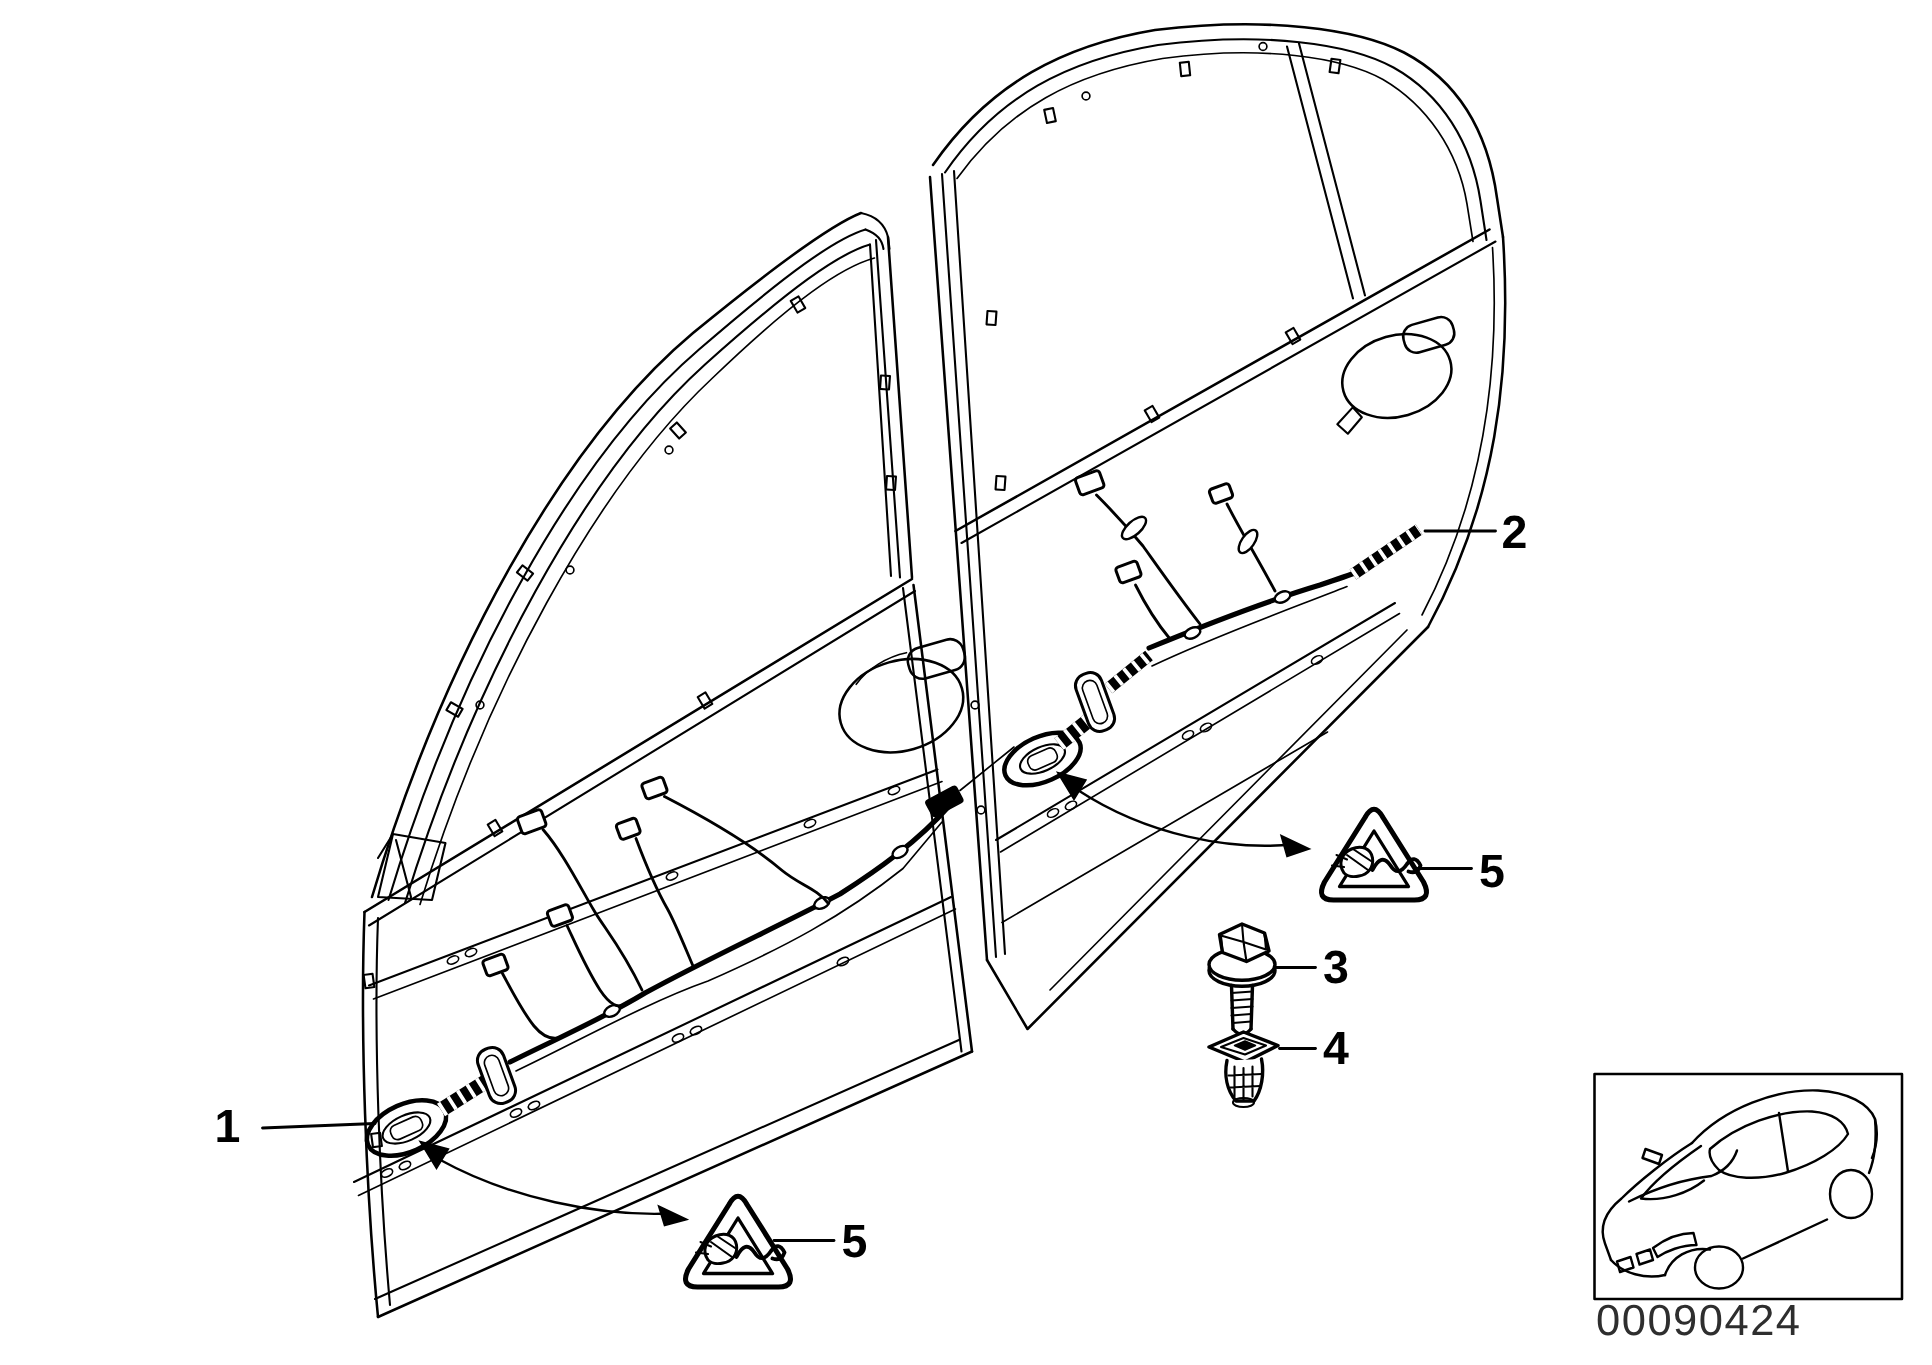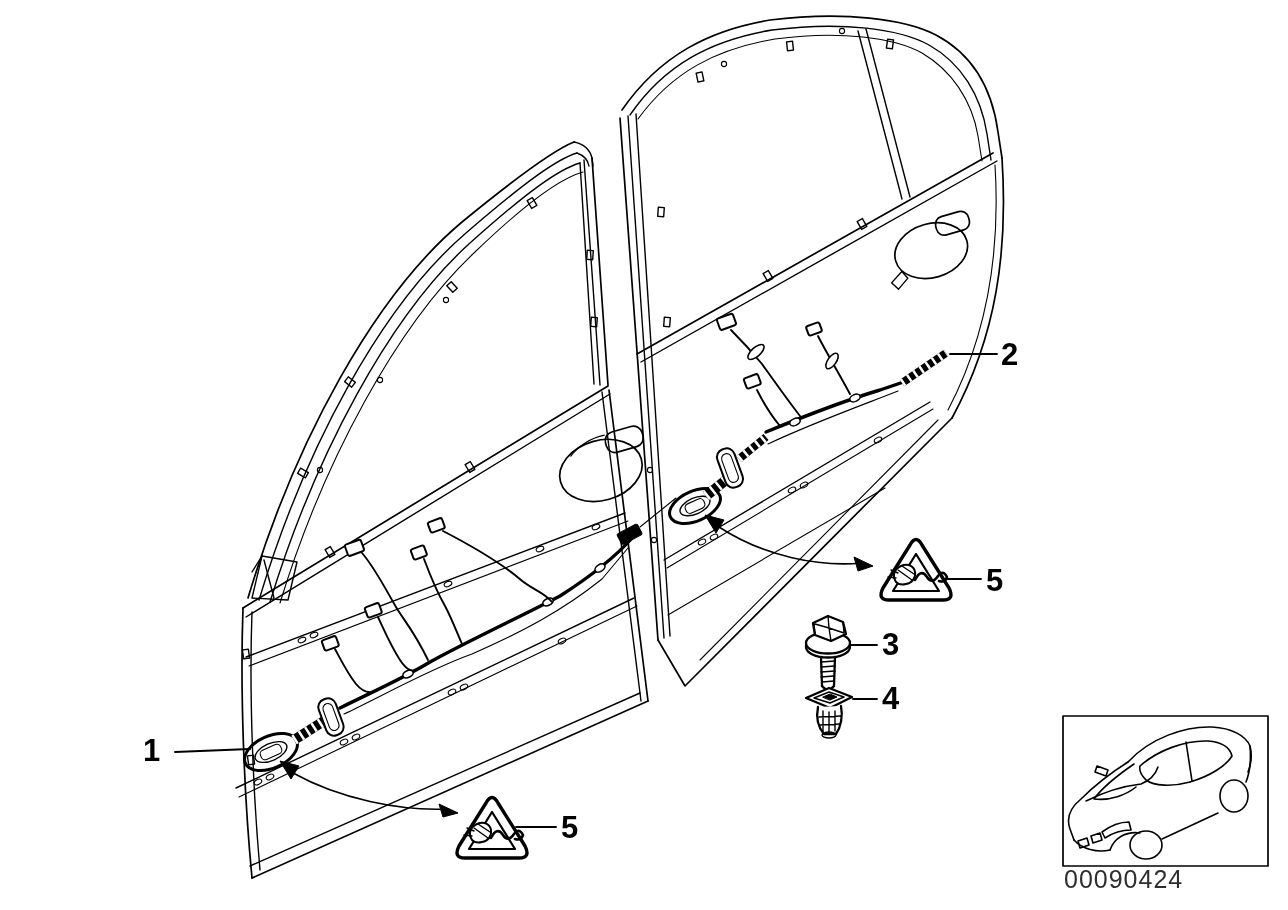--- a/index.html
+++ b/index.html
@@ -26,21 +26,21 @@
   .tri-outer{stroke-width:3.4;}
   .tri-inner{stroke-width:2.2;}
   .hw{stroke-width:2.3;fill:#fff;}
   .leader{stroke-width:1.9;}
   .curve{stroke-width:1.6;}
   .car{stroke-width:1.6;}
   .callout{
     position:absolute;font-weight:700;font-size:31px;line-height:1;color:#000;
   }
   .drawing-number{
-    position:absolute;left:1064px;top:867px;font-size:25px;line-height:1;
+    position:absolute;left:1064px;top:867px;font-size:29px;line-height:1;
     font-weight:400;letter-spacing:1px;color:#2e2e2e;
   }
 </style>
 </head>
 <body>
 
 <div class="stage">
 
 <svg width="1288" height="910" viewBox="0 0 1288 910">
 

